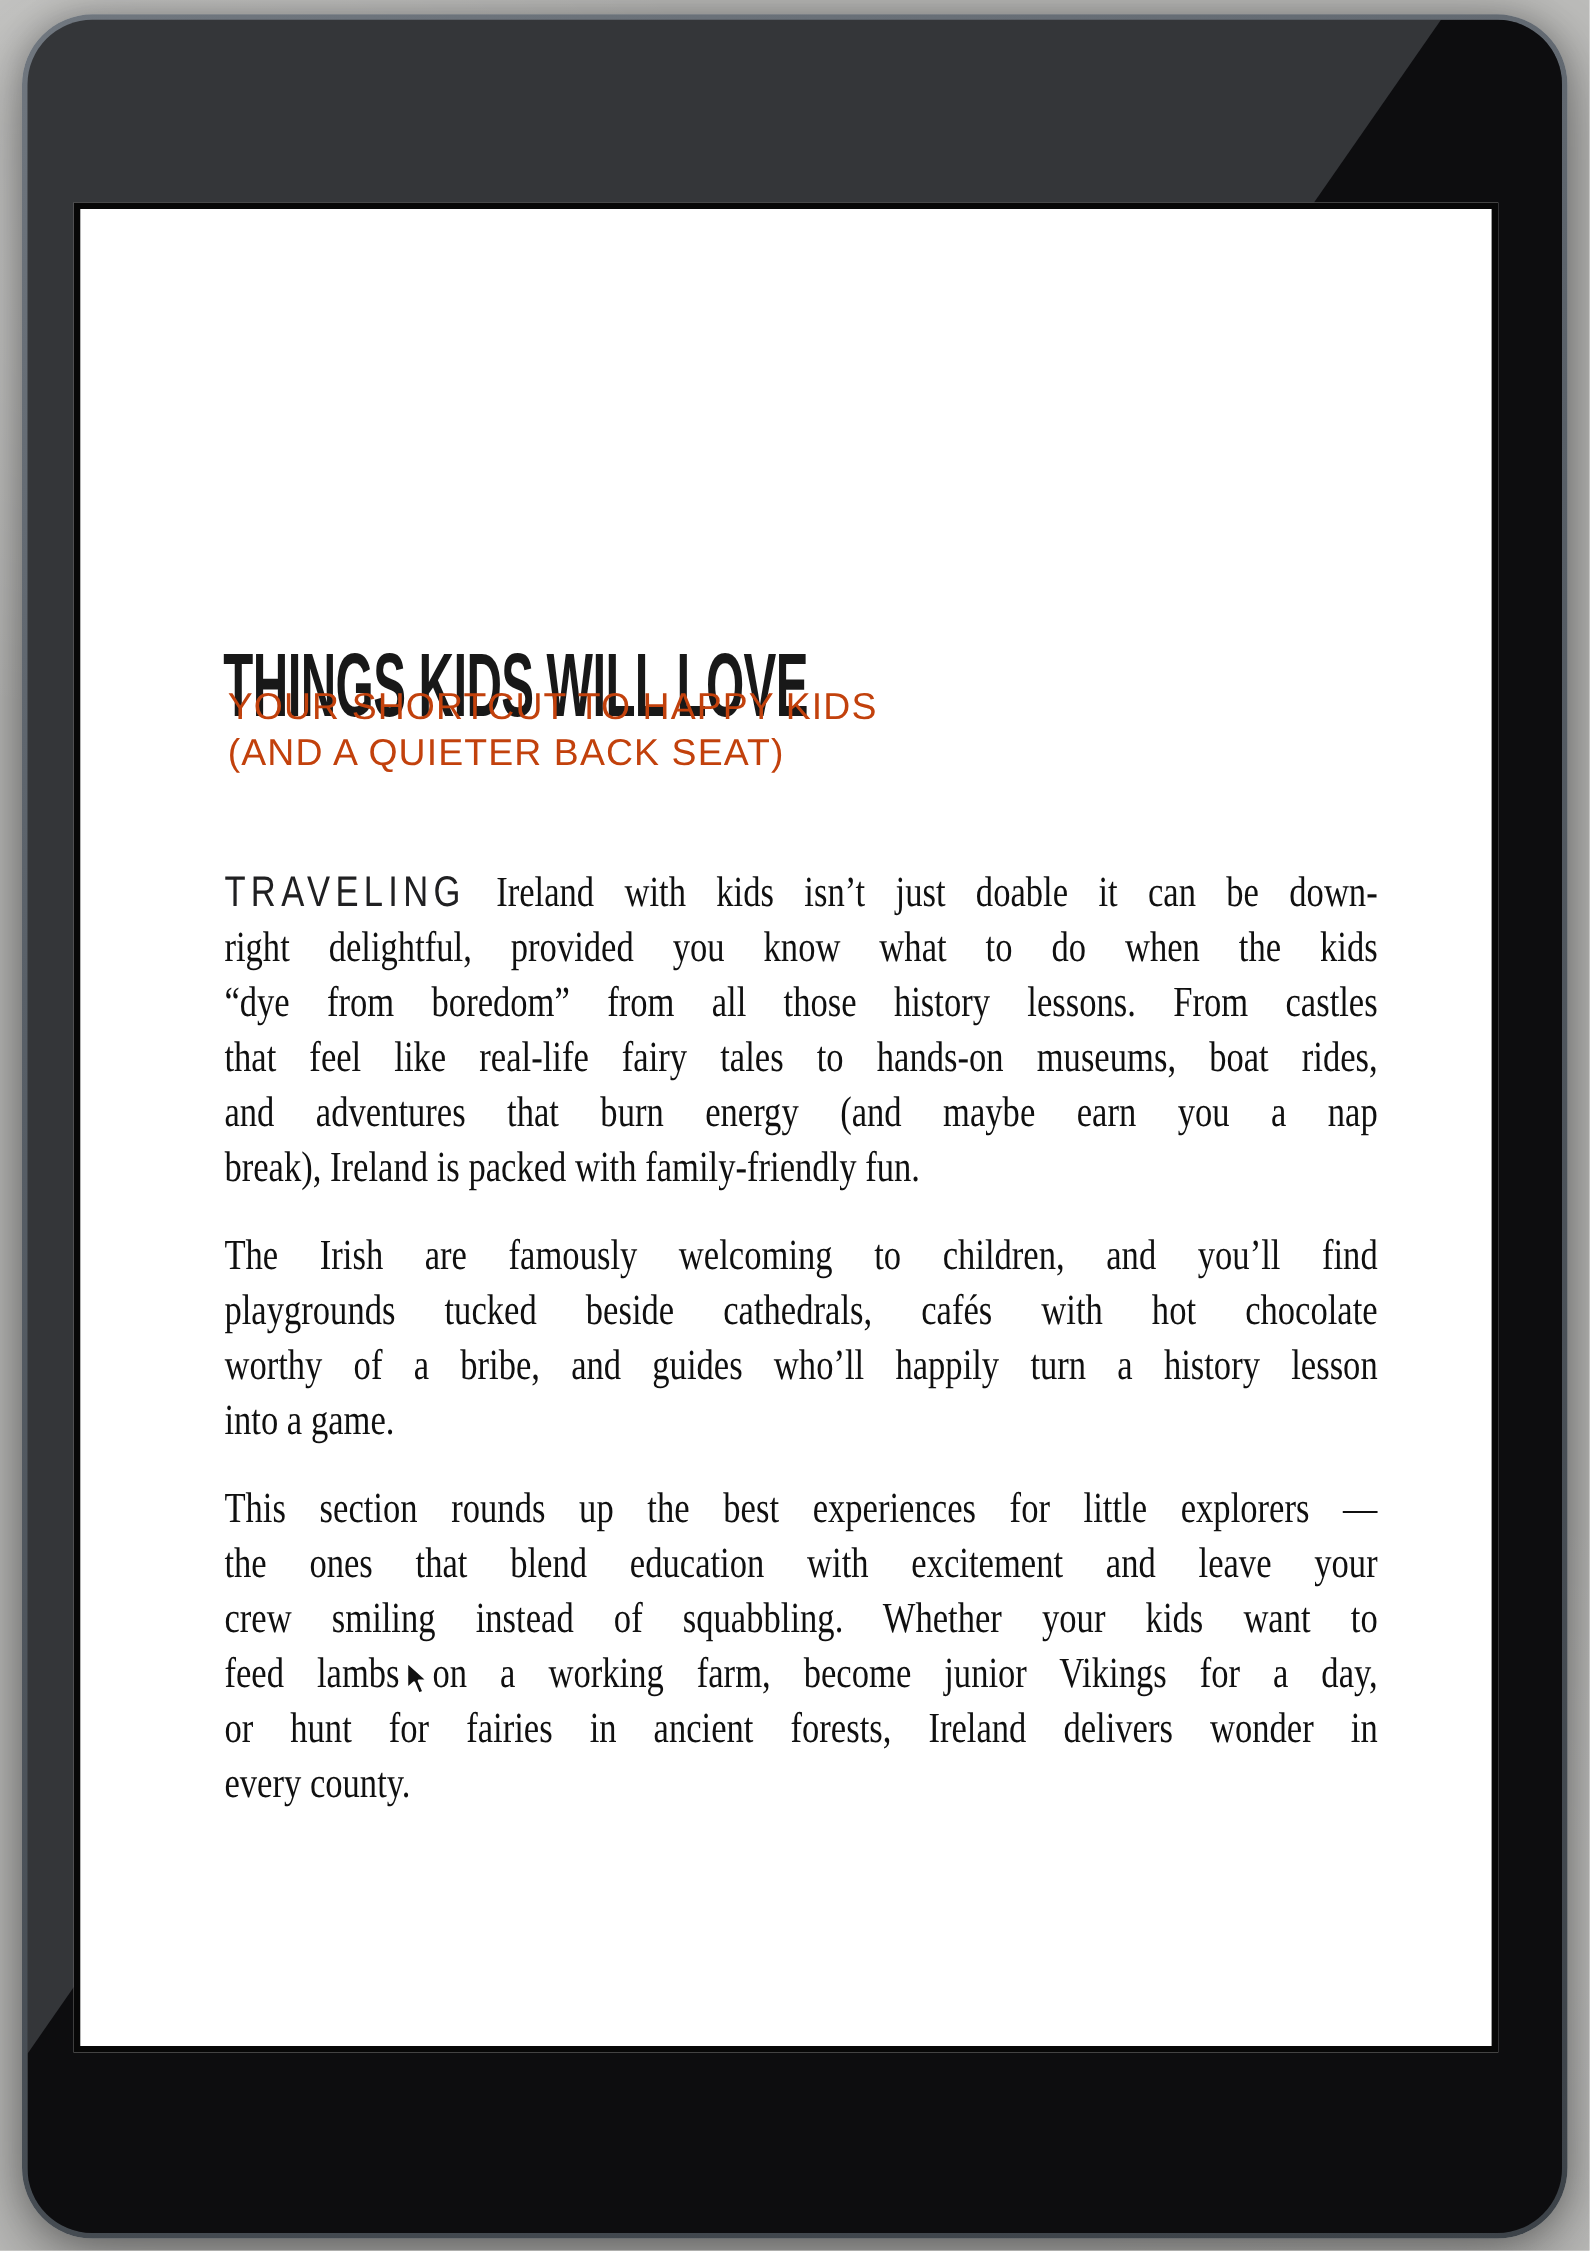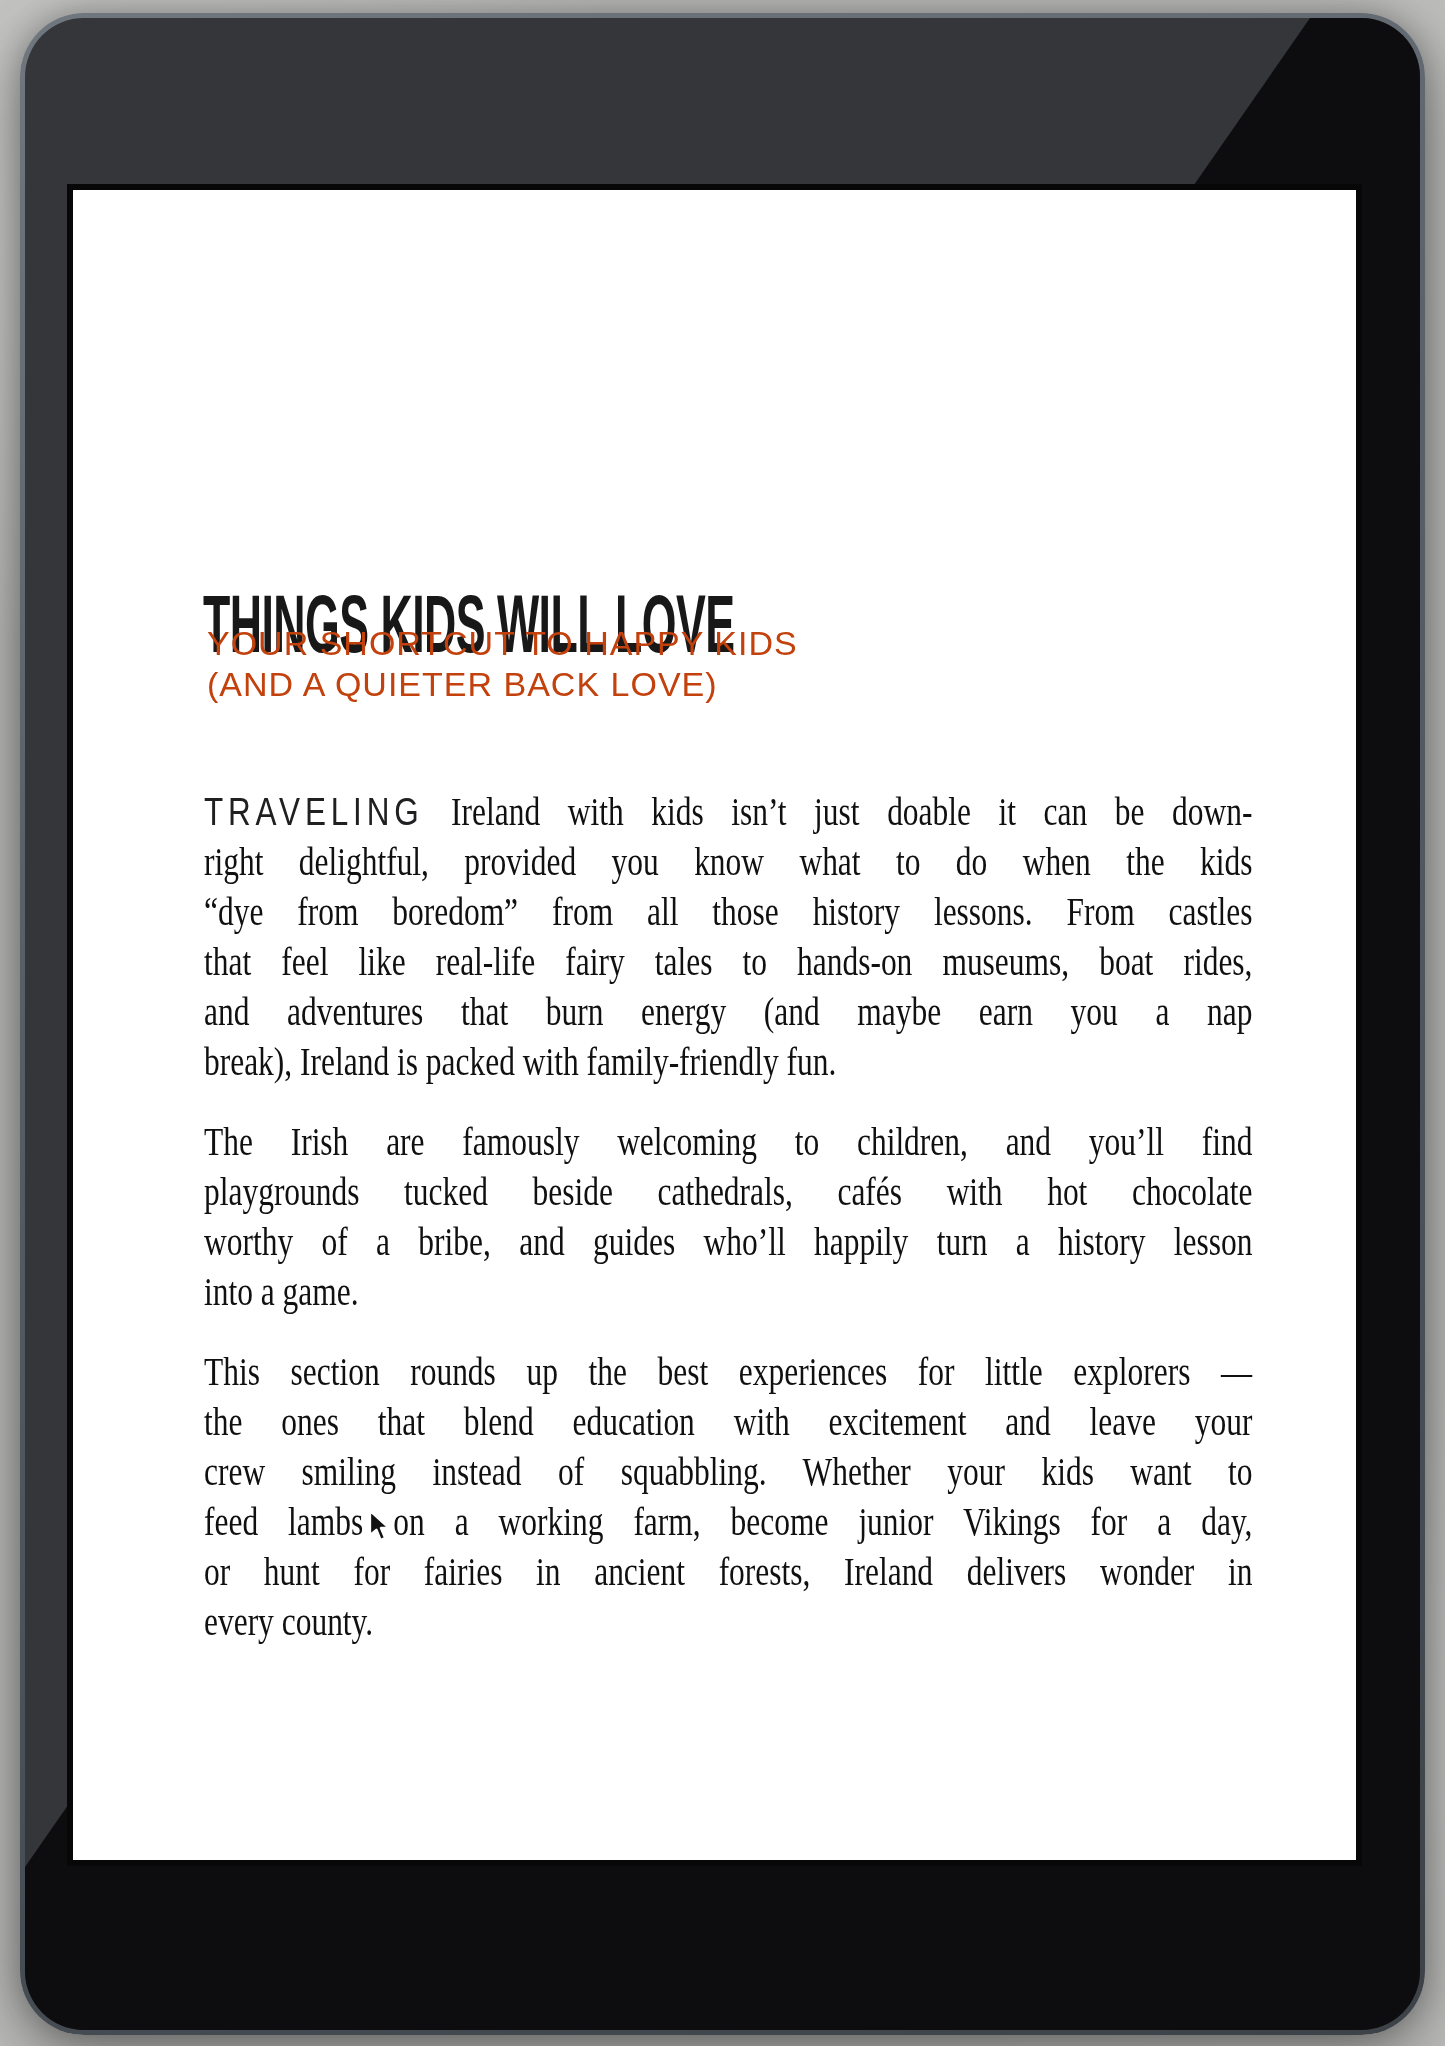--- a/index.html
+++ b/index.html
@@ -78,21 +78,21 @@
 
   <div class="tablet">
     <div class="bezel">
       <div class="bezel-glare"></div>
 
       <div class="screen">
         <h1 class="page-title"><span class="squeeze">THINGS KIDS WILL LOVE</span></h1>
 
         <div class="page-subtitle">
           <div>YOUR SHORTCUT TO HAPPY KIDS</div>
-          <div>(AND A QUIETER BACK LOVE)</div>
+          <div>(AND A QUIETER BACK SEAT)</div>
         </div>
 
         <div class="body-col">
             <div class="paragraph">
               <div class="line"><span class="lead">TRAVELING</span> Ireland with kids isn’t just doable it can be down-</div>
               <div class="line">right delightful, provided you know what to do when the kids</div>
               <div class="line">“dye from boredom” from all those history lessons. From castles</div>
               <div class="line">that feel like real-life fairy tales to hands-on museums, boat rides,</div>
               <div class="line">and adventures that burn energy (and maybe earn you a nap</div>
               <div class="line last">break), Ireland is packed with family-friendly fun.</div>

